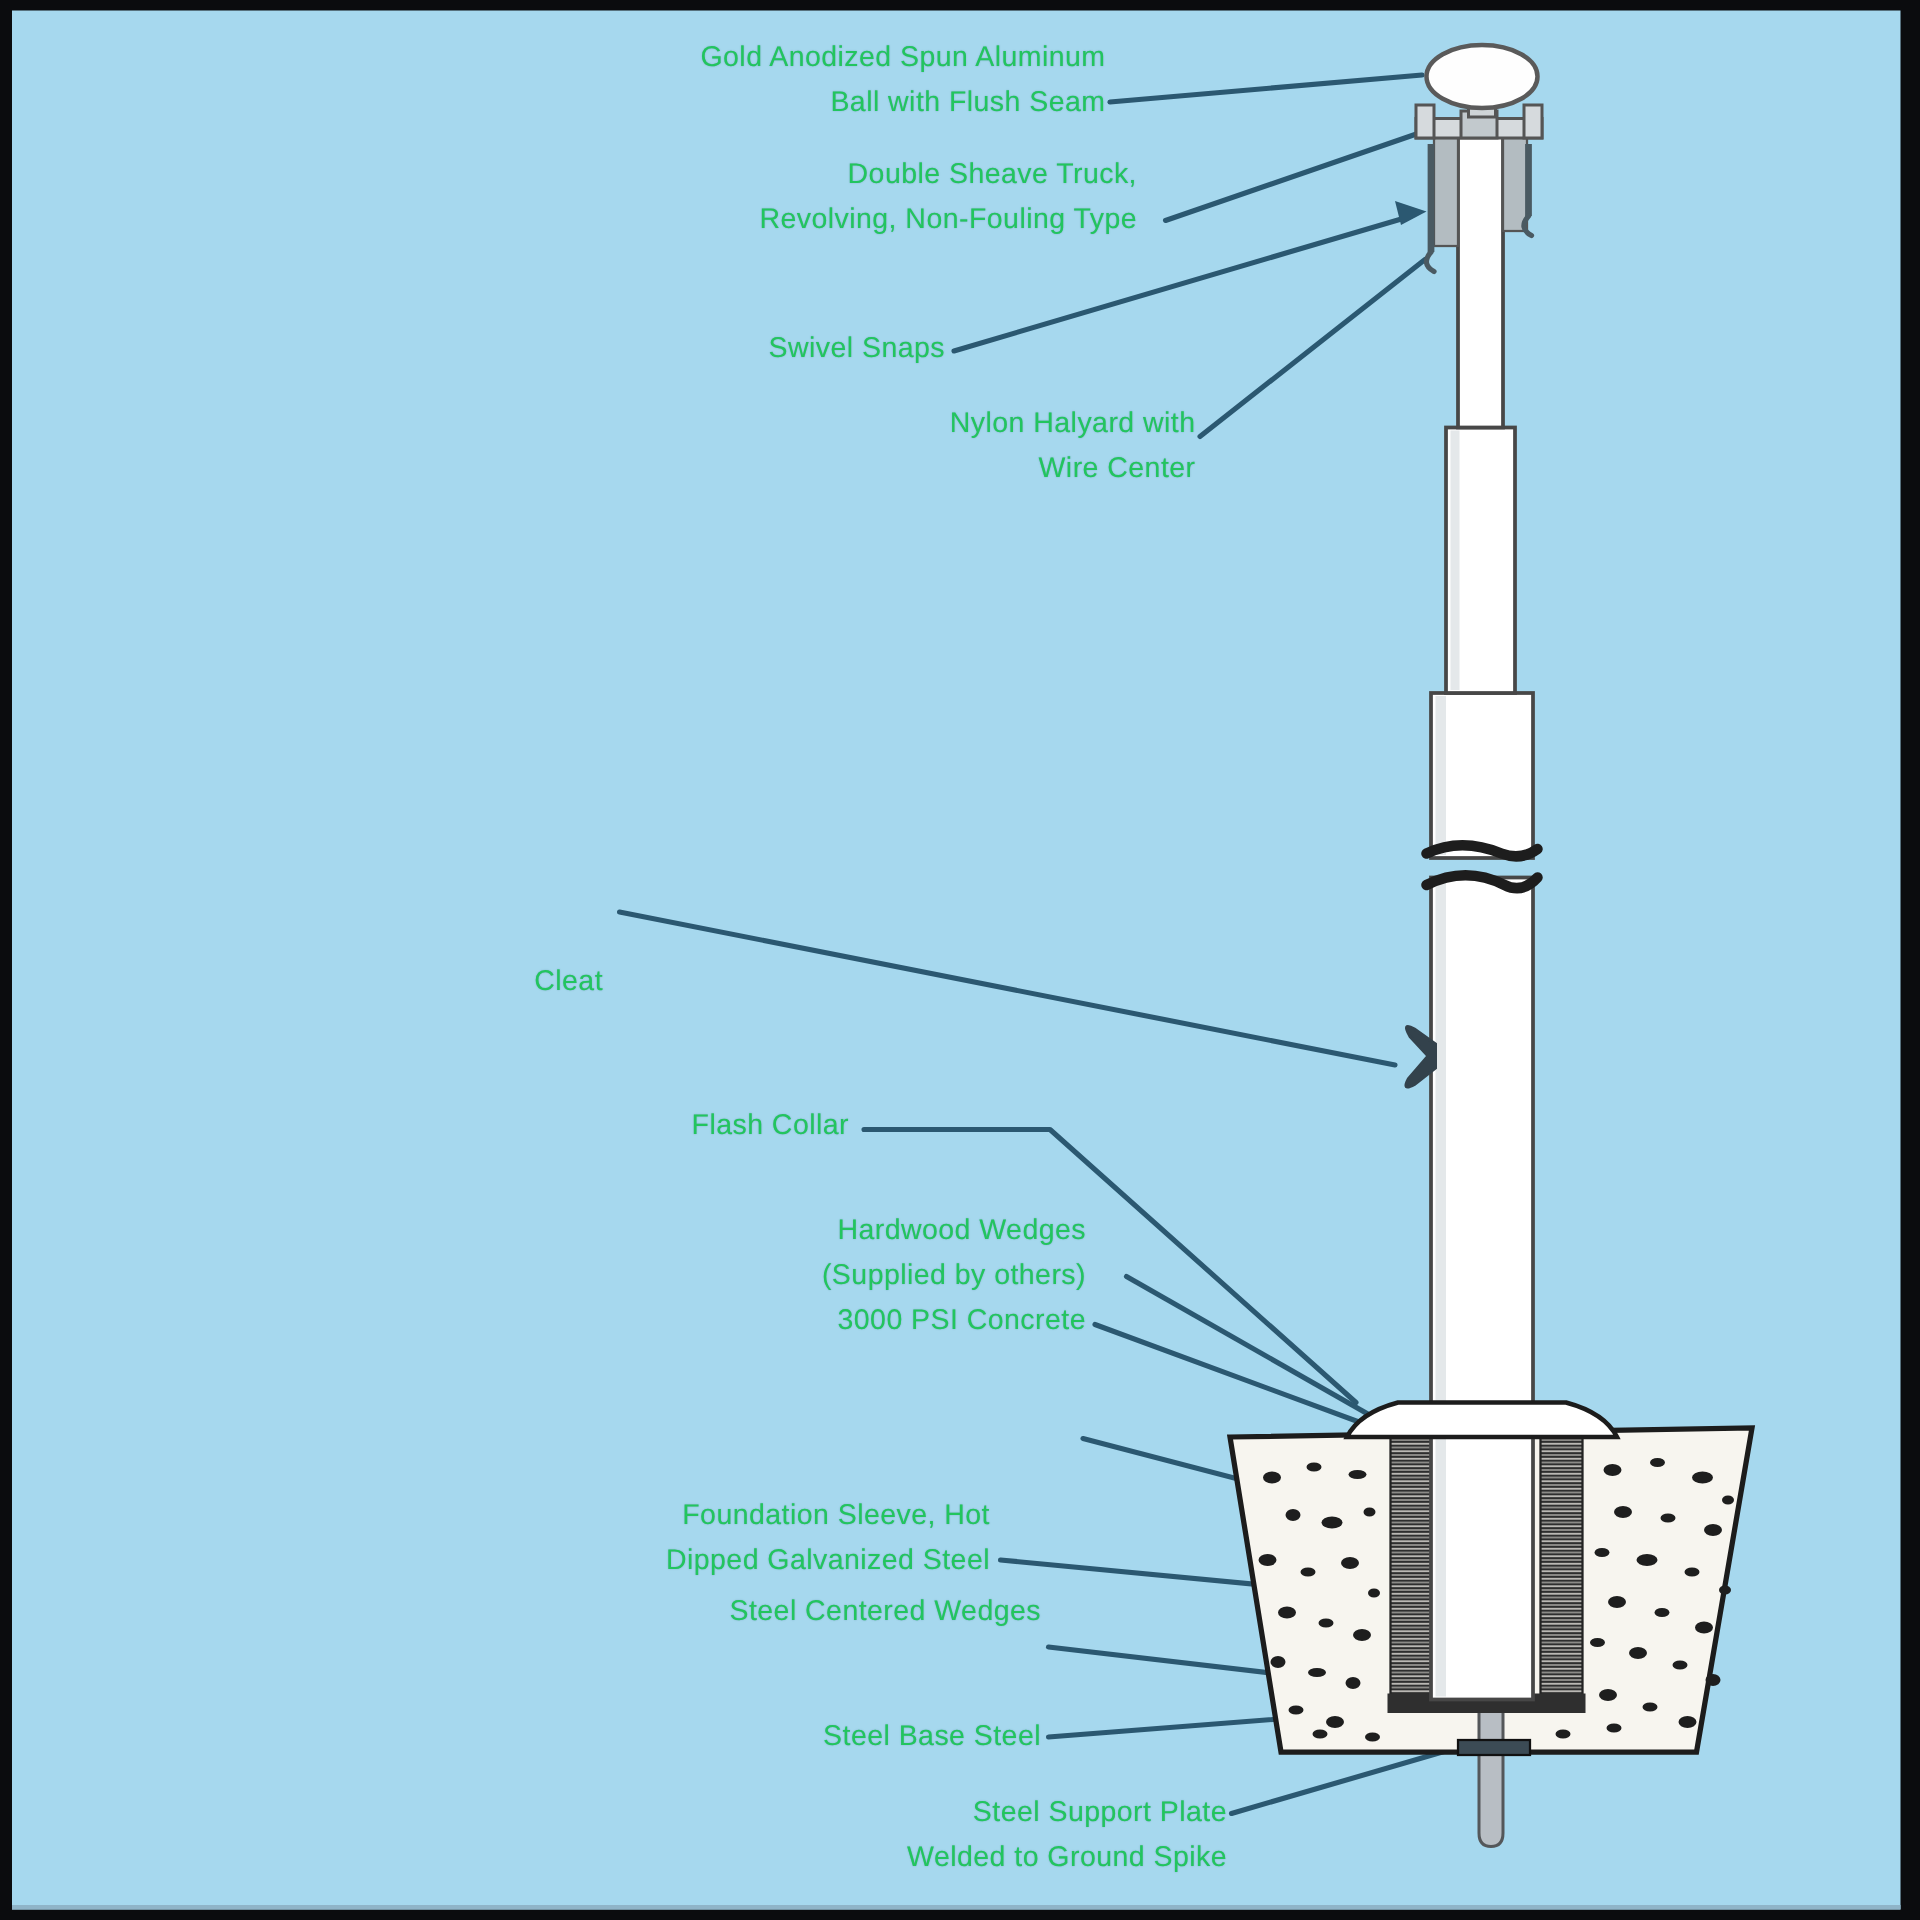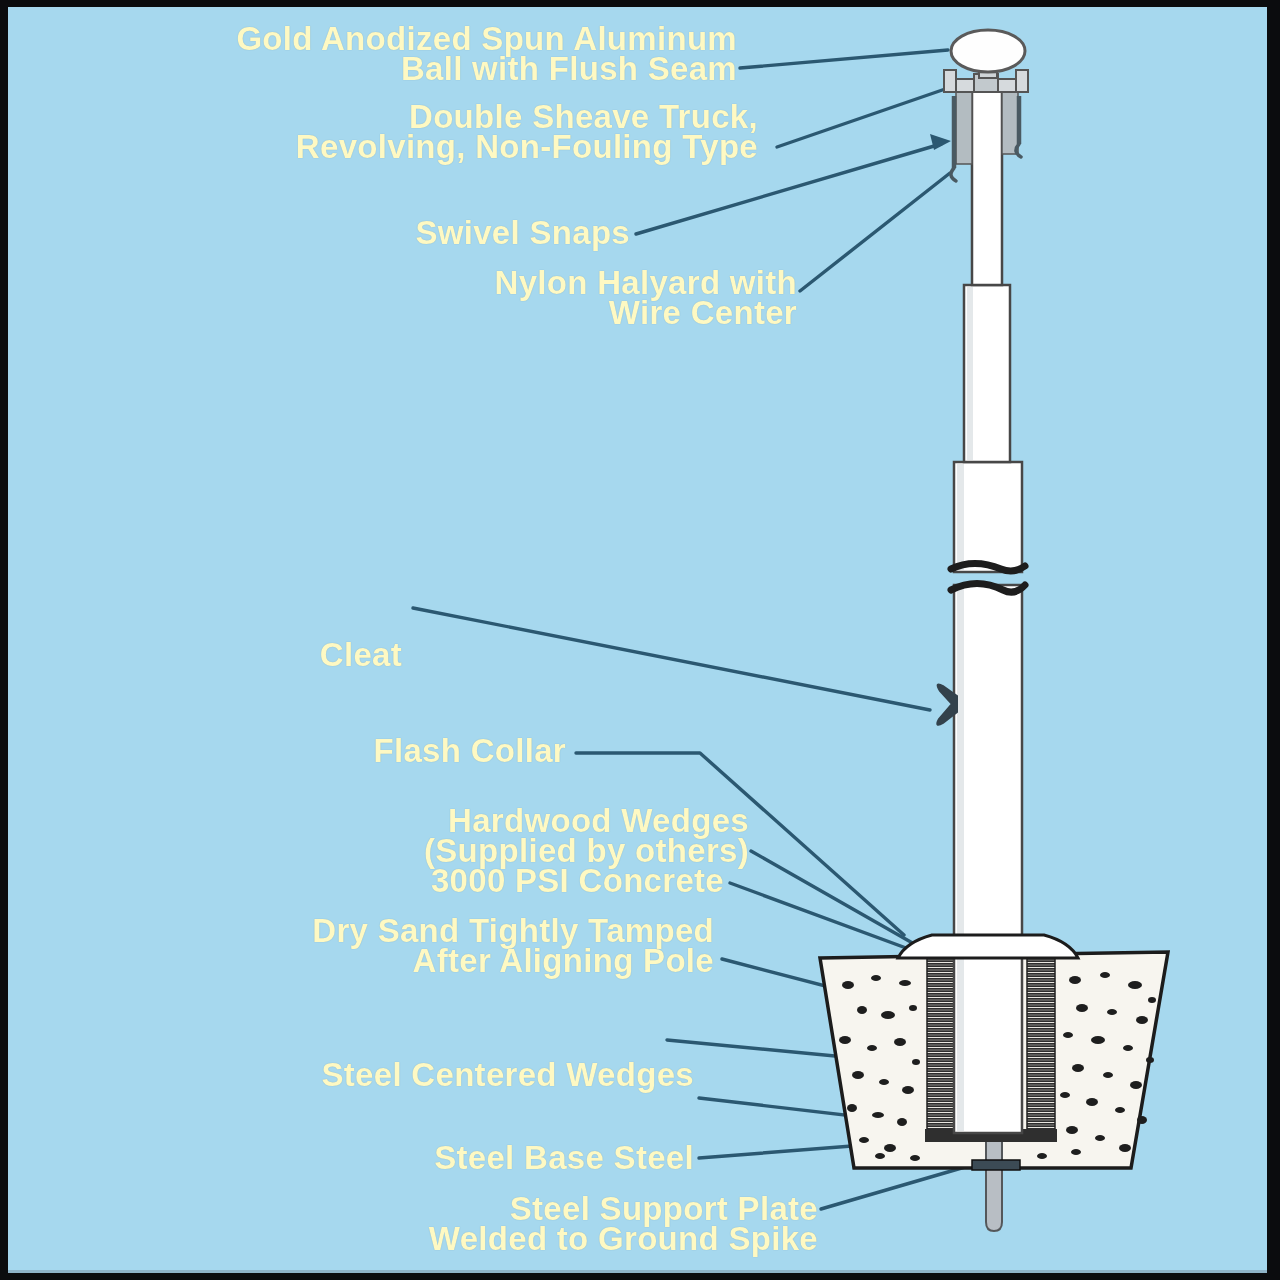--- a/index.html
+++ b/index.html
@@ -1,20 +1,20 @@
 <!DOCTYPE html>
 <html><head>
 <meta charset="utf-8">
 <style>
   html,body{margin:0;padding:0;width:1280px;height:1280px;overflow:hidden;background:#0b0c0e;}
   #stage{position:relative;width:1280px;height:1280px;background:#0b0c0e;font-family:"Liberation Sans","DejaVu Sans",sans-serif;}
   #panel{position:absolute;left:8px;top:7px;width:1259px;height:1263px;background:#a6d8ee;border-bottom:3px solid #8fb4c8;}
   svg#diagram{position:absolute;left:0;top:0;width:1280px;height:1280px;}
-  .lbl{position:absolute;text-align:right;font-weight:bold;font-size:33px;line-height:30px;
-       color:#fef9c3;letter-spacing:.3px;white-space:pre-line;
+  .lbl{position:absolute;text-align:right;font-weight:normal;font-size:19px;line-height:30px;
+       color:#22c55e;letter-spacing:.3px;white-space:pre-line;
        text-shadow:0 0 1px rgba(31,77,102,.35);}
 </style>
 </head>
 <body>
 
 <div id="stage">
   <div id="panel"></div>
 
   <svg id="diagram" viewBox="0 0 1280 1280">
     <defs>
@@ -141,22 +141,22 @@
 
   <div class="lbl" style="top:24px;right:543px;">Gold Anodized Spun Aluminum
 Ball with Flush Seam</div>
   <div class="lbl" style="top:102px;right:522px;">Double Sheave Truck,
 Revolving, Non-Fouling Type</div>
   <div class="lbl" style="top:218px;right:650px;">Swivel Snaps</div>
   <div class="lbl" style="top:268px;right:483px;margin-left:44px;">Nylon Halyard with
 Wire Center</div>
   <div class="lbl" style="top:592px;right:878px;margin-top:48px;">Cleat</div>
   <div class="lbl" style="top:736px;right:714px;">Flash Collar</div>
-  <div class="lbl" style="top:806px;right:531px;">Hardwood Wedges
+  <div class="lbl" style="top:806px;right:556px;">Hardwood Wedges
 (Supplied by others)</div>
   <div class="lbl" style="top:866px;right:556px;">3000 PSI Concrete</div>
-  <div class="lbl" style="top:916px;right:566px;">Dry Sand Tightly Tamped
-After Aligning Pole</div>
+  <div class="lbl" style="top:996px;right:620px;">Foundation Sleeve, Hot
+Dipped Galvanized Steel</div>
   <div class="lbl" style="top:1060px;right:586px;">Steel Centered Wedges</div>
   <div class="lbl" style="top:1143px;right:586px;">Steel Base Steel</div>
   <div class="lbl" style="top:1194px;right:462px;">Steel Support Plate
 Welded to Ground Spike</div>
 </div>
 
 </body></html>

